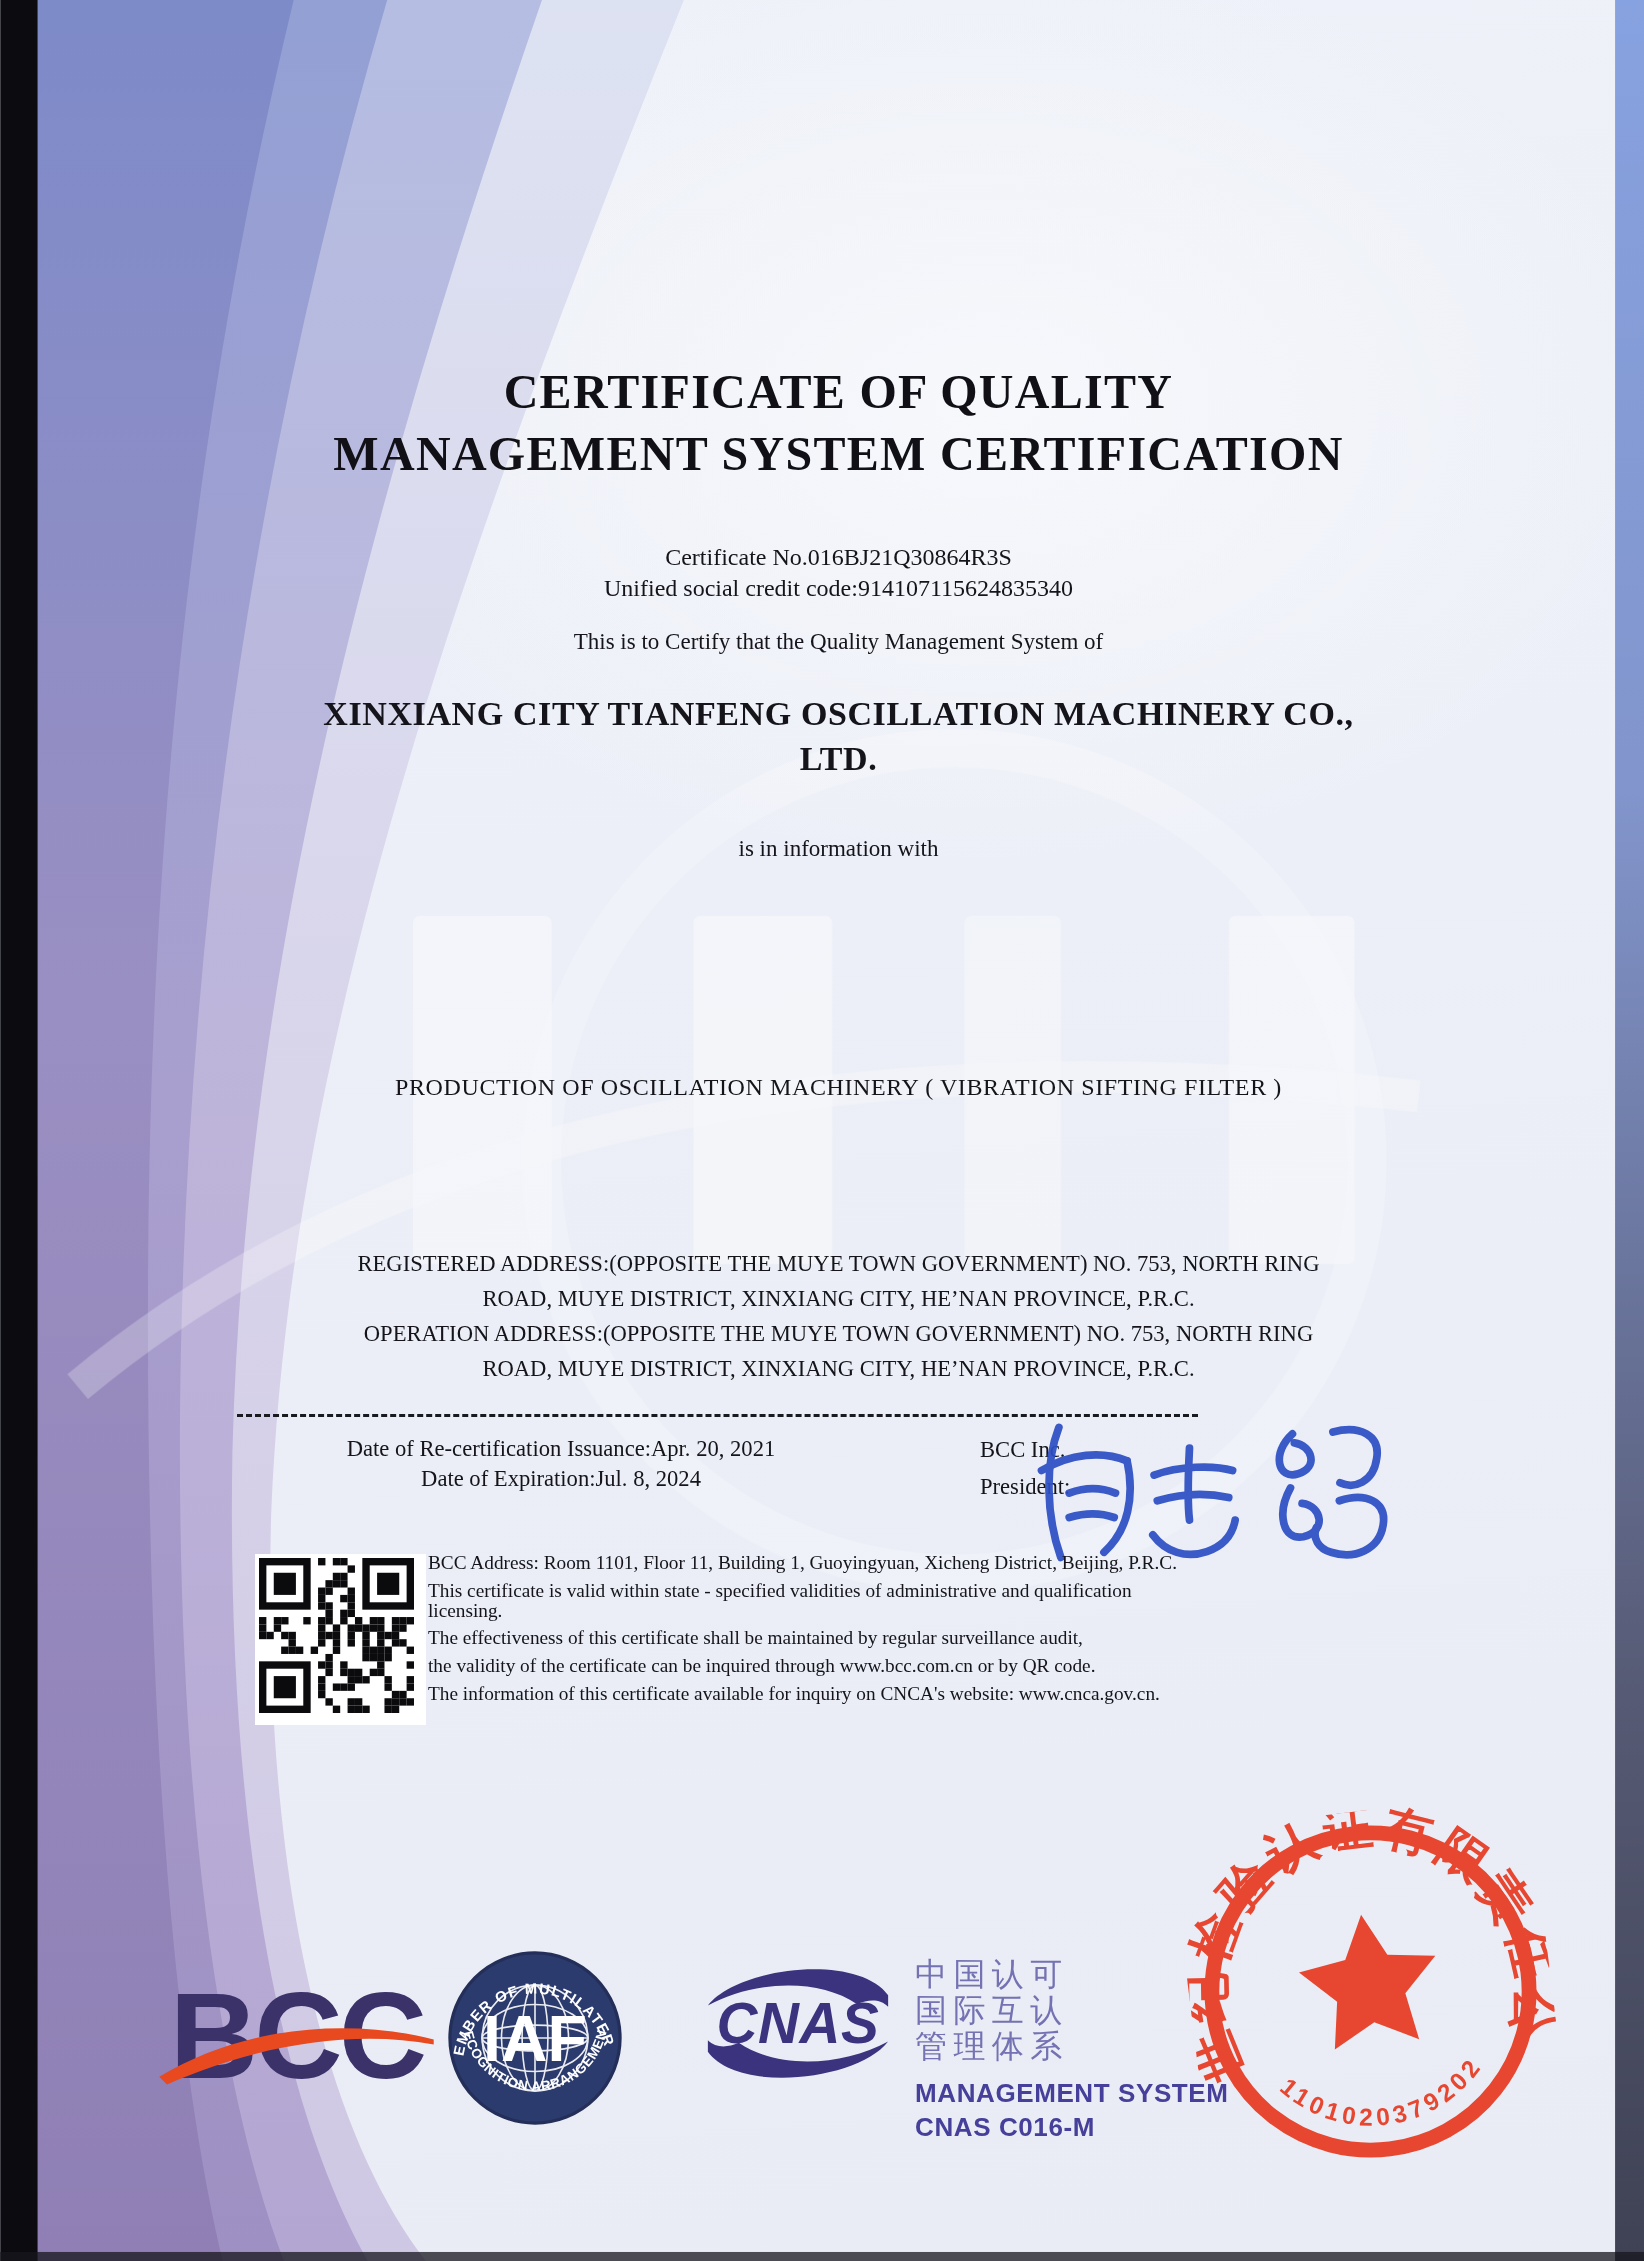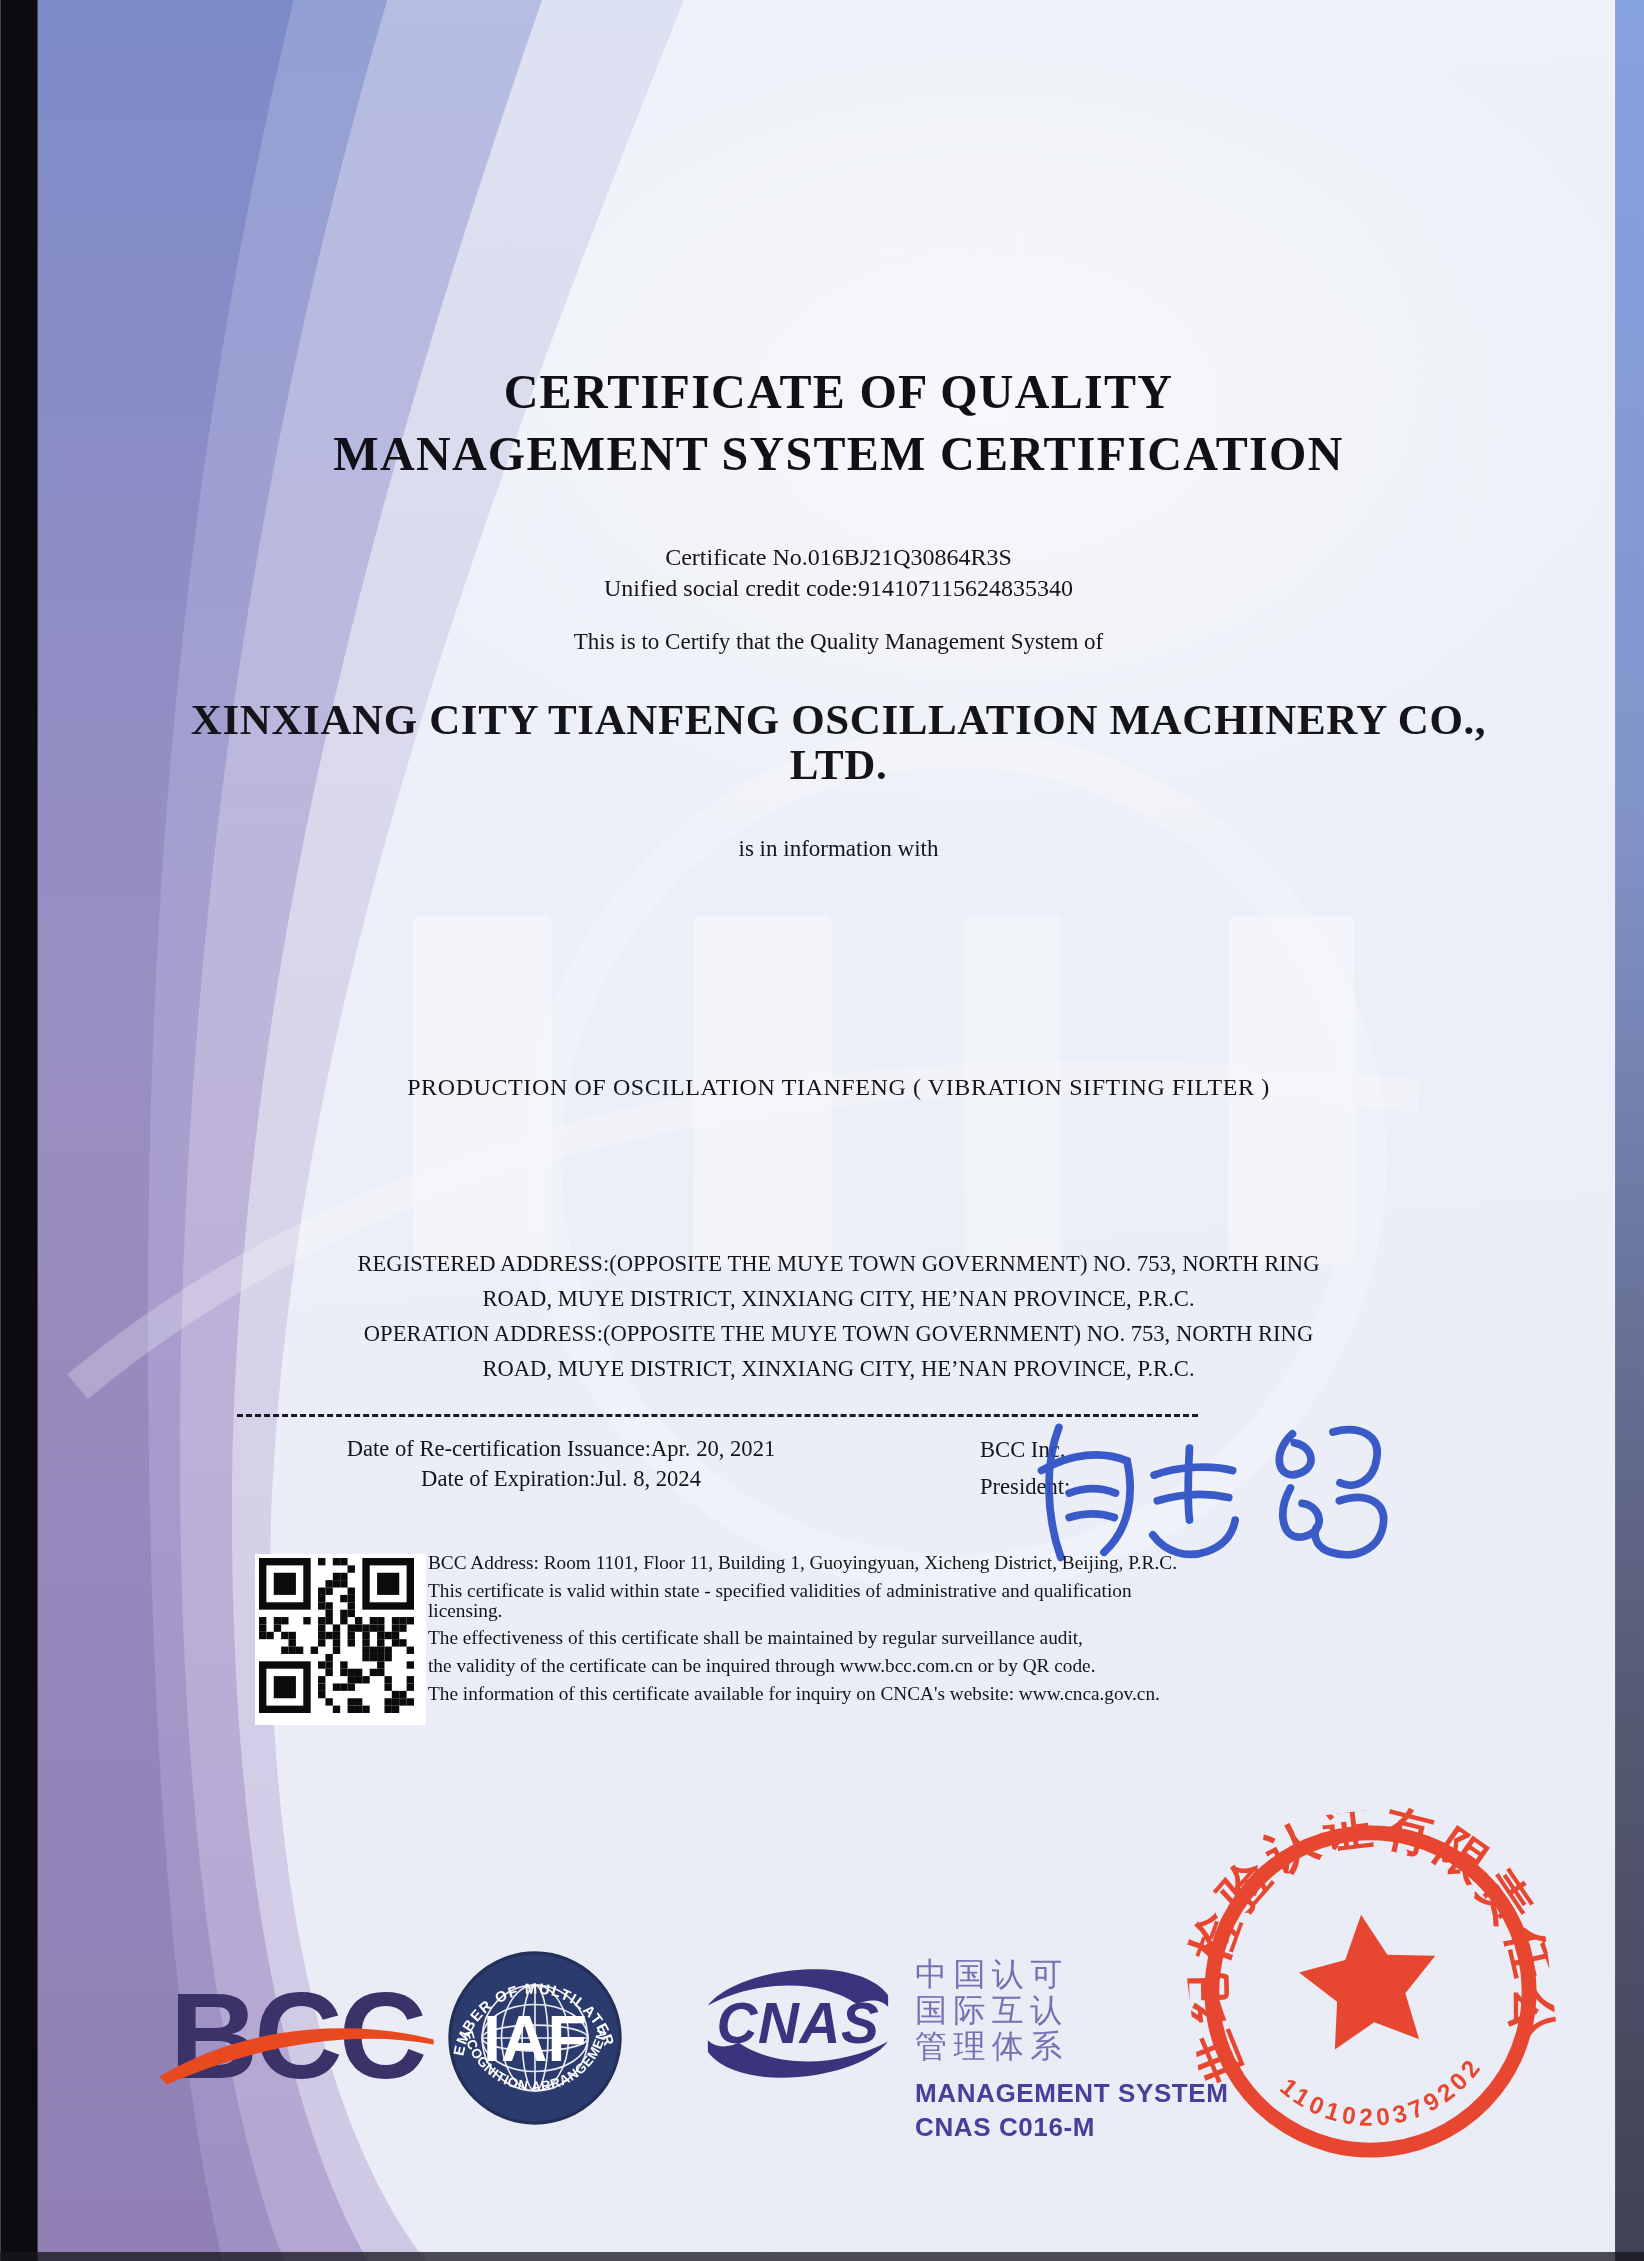--- a/index.html
+++ b/index.html
@@ -12,21 +12,21 @@
       #edf0f7;
     overflow:hidden;
     font-family:"Liberation Serif", serif;
     color:#14141a;
   }
   .abs{position:absolute;}
   .ctr{left:97px;width:1483px;text-align:center;}
   .title{font-weight:bold;font-size:48px;letter-spacing:1.3px;color:#101016;}
   .certno{font-weight:normal;font-size:24px;}
   .body36{font-size:23px;}
-  .company{font-weight:bold;font-size:43px;letter-spacing:0.6px;}
+  .company{font-weight:bold;font-size:34px;letter-spacing:0.6px;}
   .scope{font-size:24px;letter-spacing:0.6px;}
   .addr{font-size:22.6px;line-height:35px;}
   .dates{left:219px;width:684px;text-align:center;font-size:22.6px;line-height:1;}
   .dates div{margin-bottom:7.7px;}
   .issuer{font-size:22.6px;}
   .fineprint{left:428px;top:1553px;width:761px;font-size:19.3px;}
   .fineprint p{margin:0 0 7.7px 0;line-height:20px;}
   .sep{border-top:3.9px dashed #191920;height:0;}
   .cjk{font-size:32px;letter-spacing:6.4px;color:#7472b2;line-height:36px;}
   .accbold{font-family:"Liberation Sans",sans-serif;font-weight:bold;font-size:26px;color:#46409a;line-height:34px;letter-spacing:0.6px;}
@@ -94,21 +94,21 @@
   <div class="abs ctr certno" style="top:544px;">Certificate No.016BJ21Q30864R3S</div>
   <div class="abs ctr certno" style="top:575px;">Unified social credit code:914107115624835340</div>
 
   <div class="abs ctr body36" style="top:629px;">This is to Certify that the Quality Management System of</div>
 
   <div class="abs ctr company" style="top:695px;">XINXIANG CITY TIANFENG OSCILLATION MACHINERY CO.,</div>
   <div class="abs ctr company" style="top:740px;">LTD.</div>
 
   <div class="abs ctr body36" style="top:836px;">is in information with</div>
 
-  <div class="abs ctr scope" style="top:1074px;">PRODUCTION OF OSCILLATION TIANFENG ( VIBRATION SIFTING FILTER )</div>
+  <div class="abs ctr scope" style="top:1074px;">PRODUCTION OF OSCILLATION MACHINERY ( VIBRATION SIFTING FILTER )</div>
 
   <div class="abs ctr addr" style="top:1246px;">
     <div>REGISTERED ADDRESS:(OPPOSITE THE MUYE TOWN GOVERNMENT) NO. 753, NORTH RING</div>
     <div>ROAD, MUYE DISTRICT, XINXIANG CITY, HE’NAN PROVINCE, P.R.C.</div>
     <div>OPERATION ADDRESS:(OPPOSITE THE MUYE TOWN GOVERNMENT) NO. 753, NORTH RING</div>
     <div>ROAD, MUYE DISTRICT, XINXIANG CITY, HE’NAN PROVINCE, P.R.C.</div>
   </div>
 
   <div class="abs sep" style="left:237px;top:1414px;width:961px;"></div>
 

